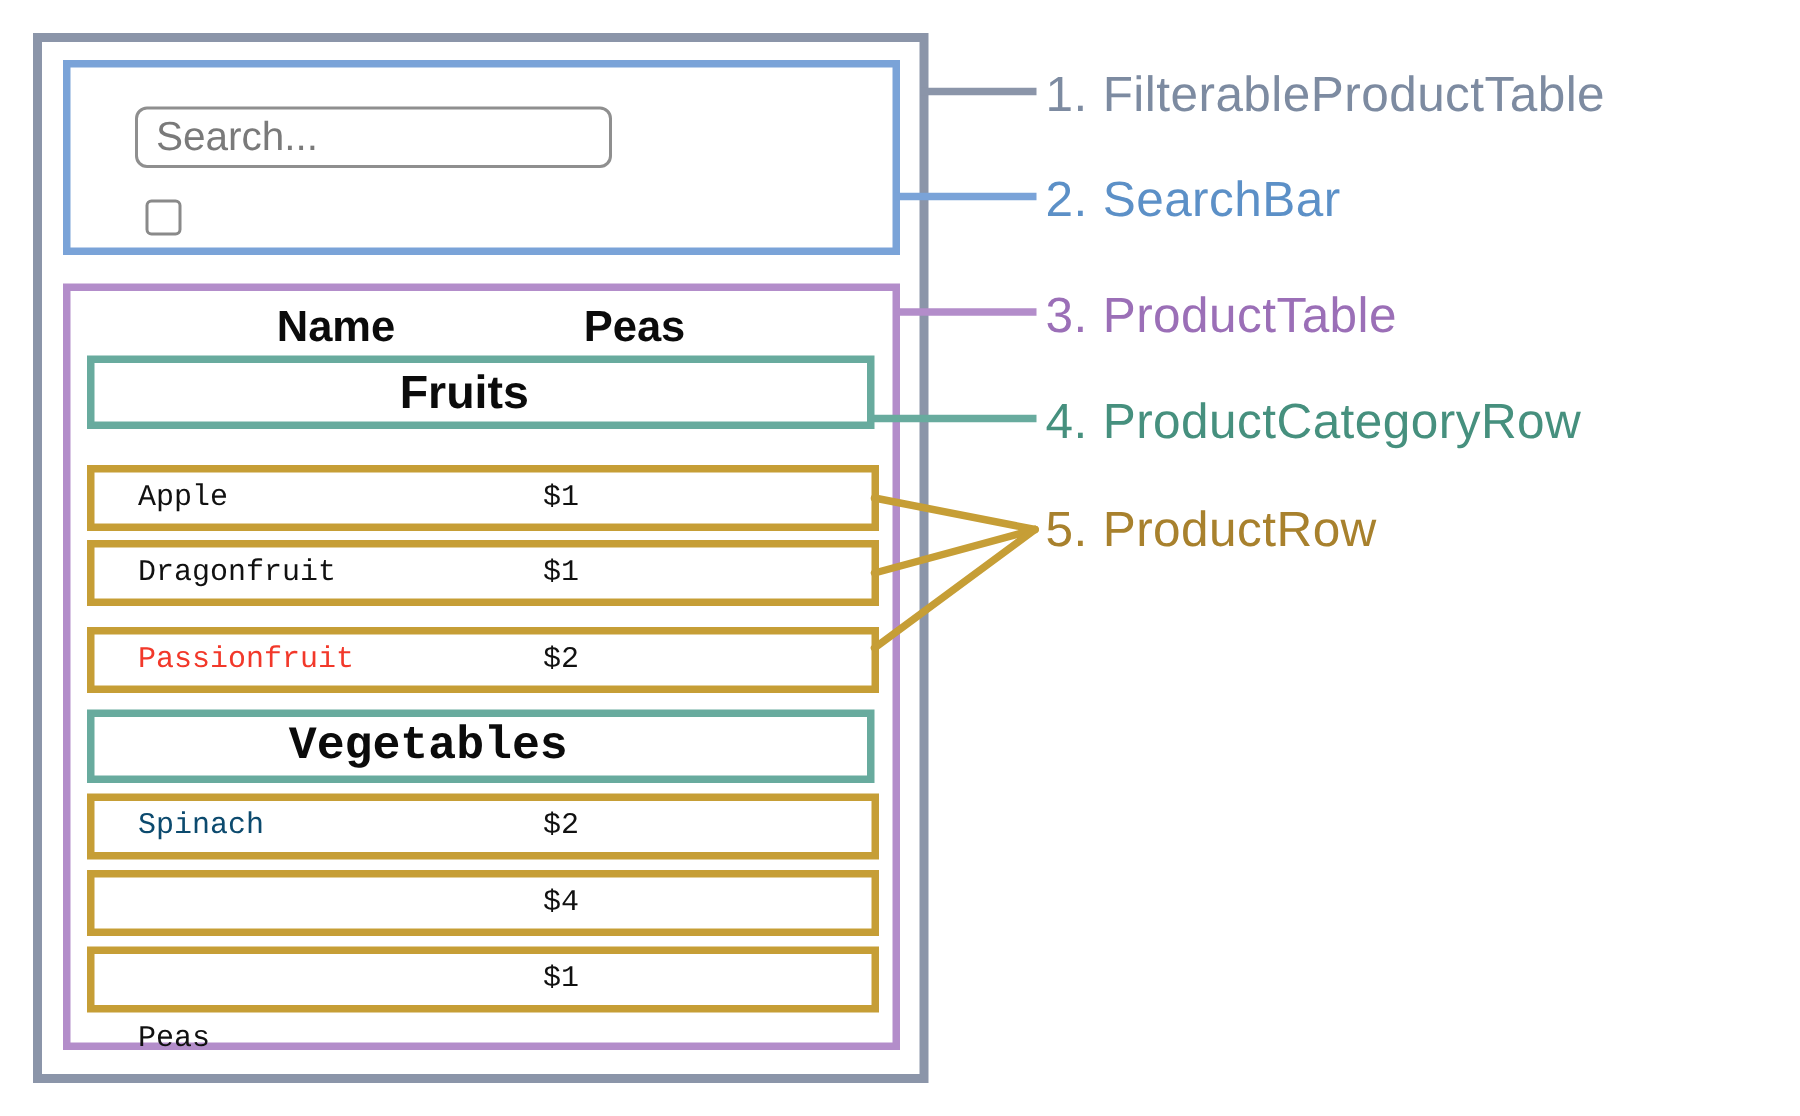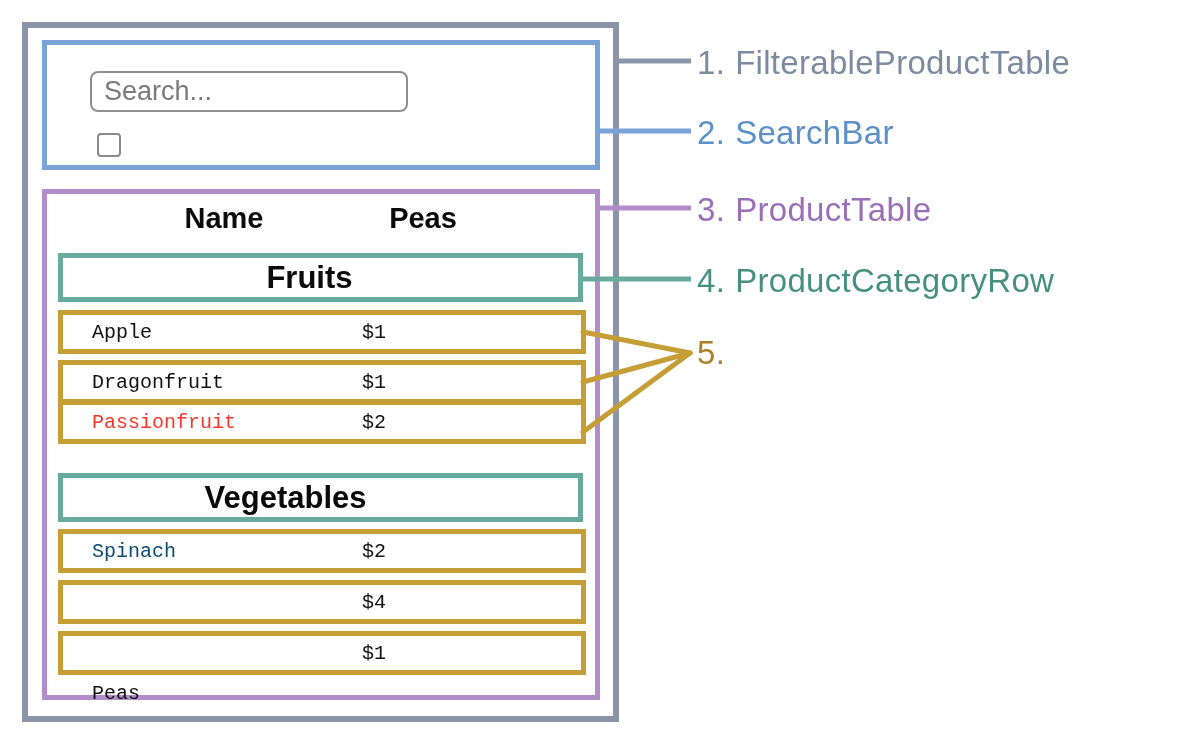--- a/index.html
+++ b/index.html
@@ -47,27 +47,27 @@
   }
   .hdr-name { left: 224px; }
   .hdr-price { left: 423px; }
   .catrow {
     position: absolute; left: 58px; width: 525px; height: 49px;
     border: 5px solid #68ab9e; background: #fff;
     display: flex; align-items: center; justify-content: center;
     padding-right: 70px;
     font-size: 31px; font-weight: bold; color: #0b0b0b;
   }
-  .cat-fruits { top: 253px; padding-left: 48px; }
-  .cat-vegetables { top: 473px; }
+  .cat-fruits { top: 237px; padding-left: 48px; }
+  .cat-vegetables { top: 473px; font-family: Liberation Mono, monospace; }
   .prow {
     position: absolute; left: 58px; width: 528px; height: 44px;
     border: 5px solid #c69e36; background: #fff;
   }
-  .r1 { top: 310px; } .r2 { top: 360px; } .r3 { top: 400px; text-align: right; }
+  .r1 { top: 310px; } .r2 { top: 360px; } .r3 { top: 418px; text-align: right; }
   .r4 { top: 529px; } .r5 { top: 580px; } .r6 { top: 631px; }
   .cell {
     position: absolute; top: 50%; transform: translateY(-50%);
     font-size: 20px; color: #111111; white-space: nowrap; font-family: Liberation Mono, monospace;
   }
   .cell-name { left: 29px; }
   .cell-price { left: 299px; }
   
   .connectors {
     position: absolute; left: 0; top: 0; width: 1200px; height: 744px;
@@ -150,15 +150,16 @@
   <div class="clabel cl3" style="color: rgb(155, 111, 183);">
     <span>3.</span>
       <span>ProductTable</span>
   </div>
   <div class="clabel cl4" style="color: rgb(70, 144, 126);">
     <span>4.</span>
       <span>ProductCategoryRow</span>
   </div>
   <div class="clabel cl5" style="color: rgb(168, 129, 45);">
     <span>5.</span>
+      <span>ProductRow</span>
   </div>
 
 </div>
 
 </body></html>

